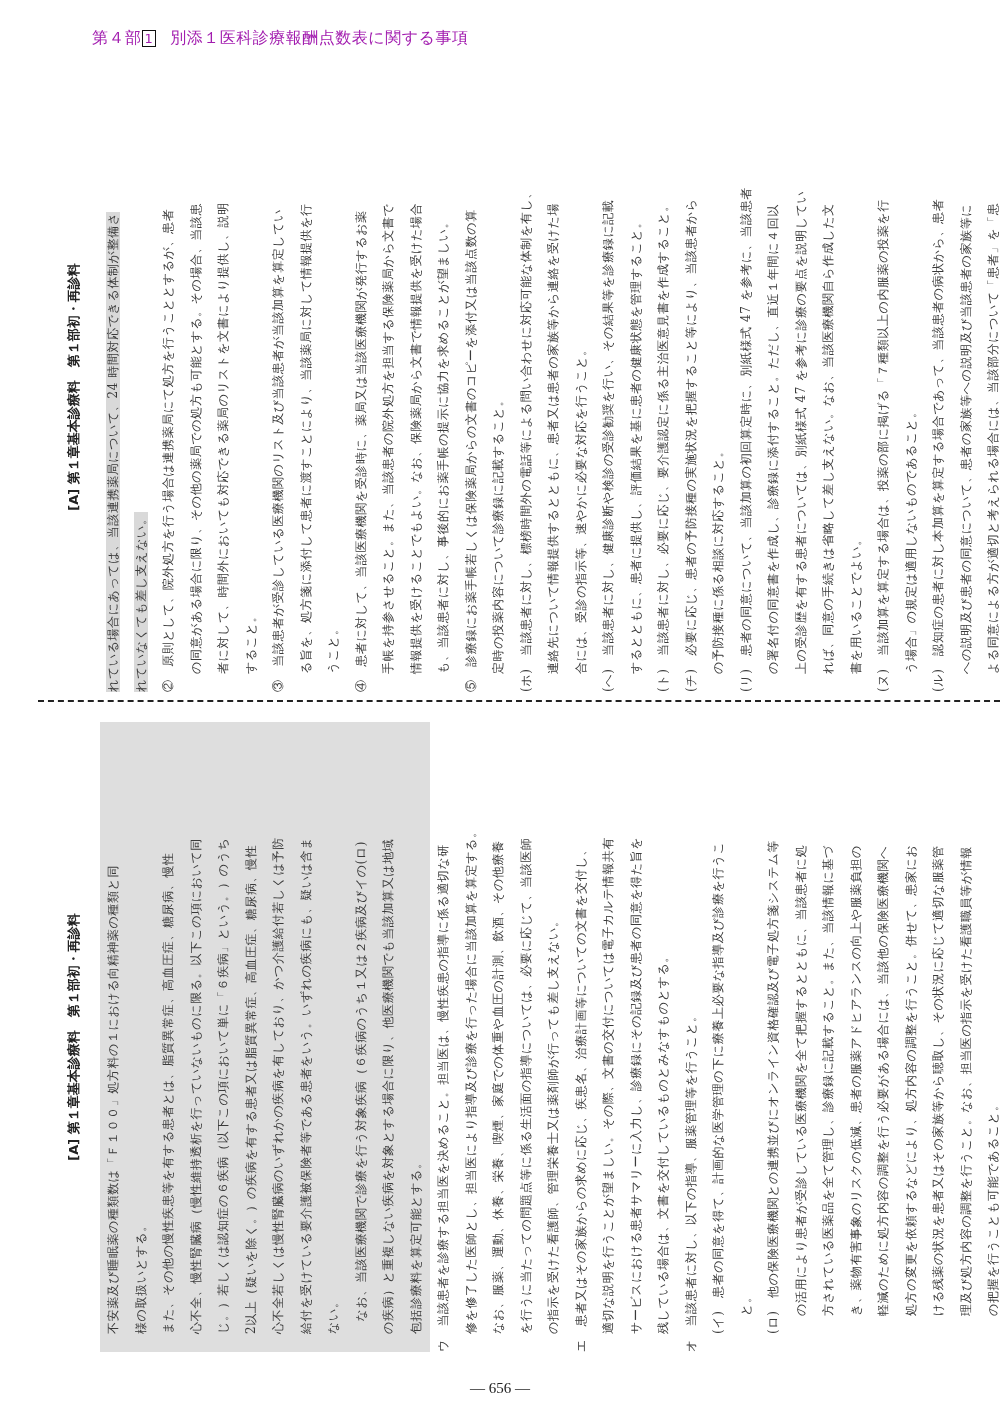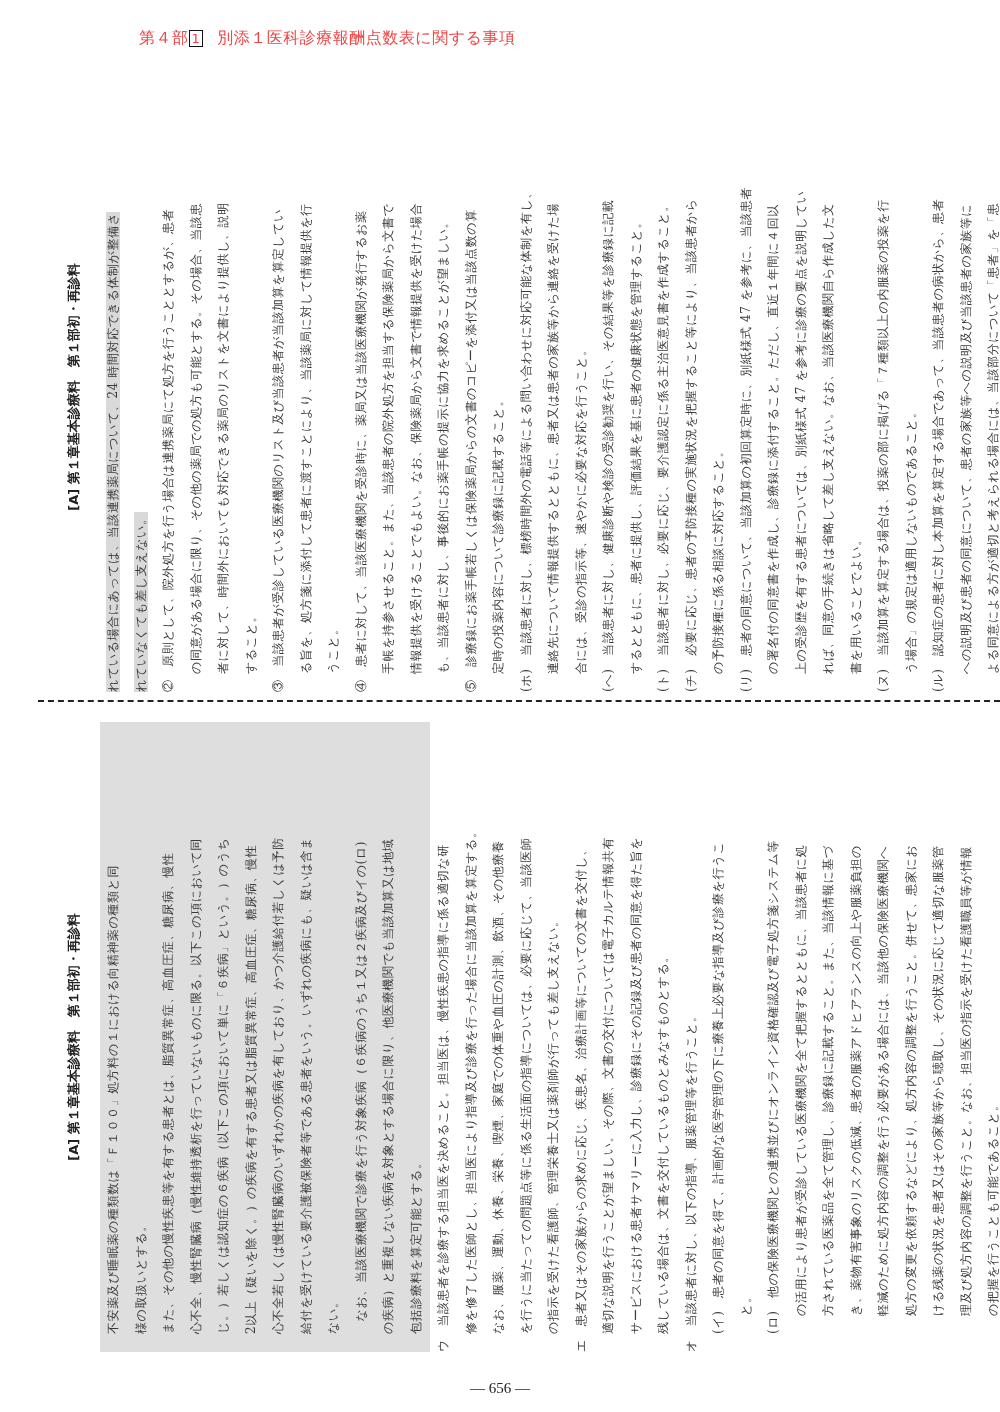--- a/index.html
+++ b/index.html
@@ -1,19 +1,19 @@
 <!DOCTYPE html>
 <html><head>
 <meta charset="utf-8">
 <style>
   html, body { margin:0; padding:0; background:#ffffff; }
   body { width:1000px; height:1412px; position:relative; overflow:hidden;
          font-family:"DejaVu Serif", "Liberation Serif", serif; color:#3a3a3a; }
   .doc-header { position:absolute; left:92px; top:28px; font-family:"DejaVu Sans","Liberation Sans",sans-serif;
-                font-size:16px; color:#ef4444; letter-spacing:0.5px;margin-left:47px; }
+                font-size:16px; color:#a21caf; letter-spacing:0.5px; }
   .doc-header .boxed { display:inline-block; border:1px solid #111; padding:0 2px; line-height:15px; font-size:13px; margin-right:14px; }
   .divider { position:absolute; left:38px; top:700px; width:962px; border-top:2px dashed #222; }
   .page-number { position:absolute; top:1380px; left:0; width:1000px; text-align:center;
                  font-family:Liberation Serif, serif; font-size:15px; color:#222; }
 
   
   .rot-wrap { position:absolute; overflow:visible; }
   .page { position:absolute; left:0; top:0; transform-origin:0 0; transform:rotate(-90deg); }
   .page-top { width:610px; }
   .page-bottom { width:630px; }

